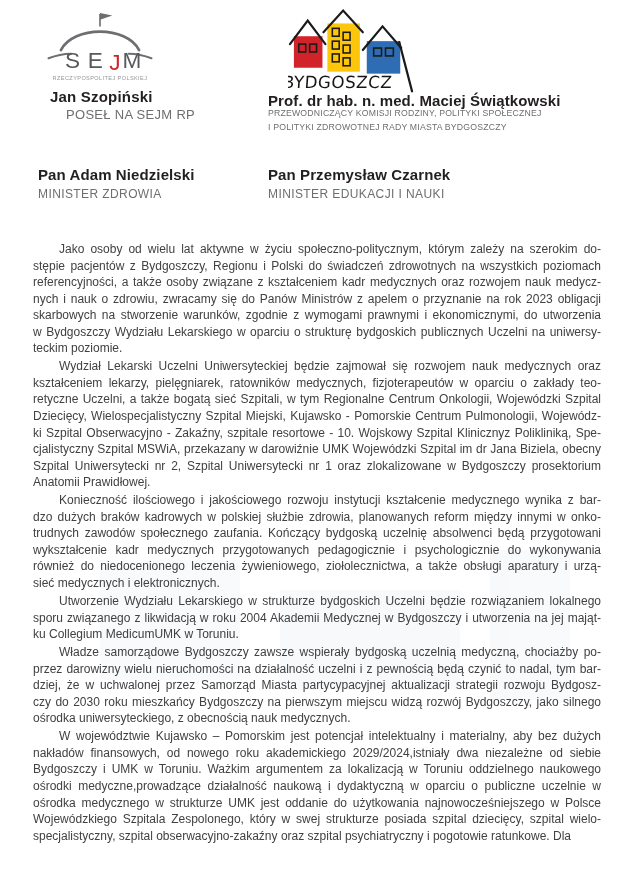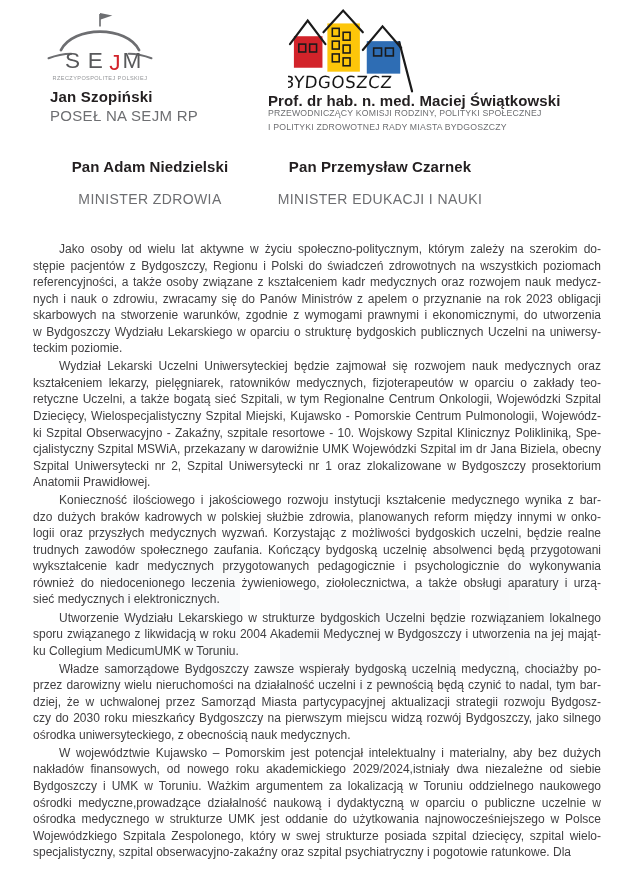--- a/index.html
+++ b/index.html
@@ -5,30 +5,30 @@
   html,body { margin:0; padding:0; background:#ffffff; }
   .page {
     position:relative; width:629px; height:872px; background:#ffffff;
     font-family:"Liberation Sans", sans-serif; overflow:hidden;
     color:#414042;
   }
   
   .sejm-logo   { position:absolute; left:46px;  top:12px; }
   .byd-logo    { position:absolute; left:288px; top:8px; }
   .left-name   { position:absolute; left:50px;  top:88px;  font-size:15px; font-weight:bold; color:#231f20; letter-spacing:0.2px; }
-  .left-role   { position:absolute; left:50px;  top:107px; font-size:15px; color:#6d6e71; letter-spacing:0.3px; }
+  .left-role   { position:absolute; left:66px;  top:107px; font-size:13px; color:#6d6e71; letter-spacing:0.3px; }
   .right-name  { position:absolute; left:268px; top:92px;  font-size:15px; font-weight:bold; color:#231f20; letter-spacing:0.1px; }
   .right-role1 { position:absolute; left:268px; top:108px; font-size:8.7px; color:#6d6e71; letter-spacing:0.2px; }
   .right-role2 { position:absolute; left:268px; top:122px; font-size:8.7px; color:#6d6e71; letter-spacing:0.2px; }
   
-  .addr { position:absolute; top:158px; width:224px; text-align:center; }
+  .addr { position:absolute; top:166px; width:224px; text-align:left; }
   .addr.left  { left:38px; }
   .addr.right { left:268px; }
   .addr .addr-name  { font-size:15px; font-weight:bold; color:#231f20; letter-spacing:0.1px; }
-  .addr .addr-title { margin-top:16px; font-size:14px; color:#6d6e71; letter-spacing:0.4px; }
+  .addr .addr-title { margin-top:4px; font-size:12px; color:#6d6e71; letter-spacing:0.4px; }
   
   .watermark { position:absolute; left:60px; top:540px; width:520px; height:220px; opacity:0.05; pointer-events:none; }
   .watermark div { position:absolute; background:#8a9aa8; }
   
   .letter-body {
     position:absolute; left:33px; top:241px; width:568px;
     font-size:12px; line-height:16.55px; color:#414042;
   }
   .para { margin:0 0 1.5px 0; }
   .line { text-align:justify; text-align-last:justify; white-space:nowrap; overflow:hidden; }
@@ -115,21 +115,20 @@
         <div class="line">retyczne Uczelni, a także bogatą sieć Szpitali, w tym Regionalne Centrum Onkologii, Wojewódzki Szpital</div>
         <div class="line">Dziecięcy, Wielospecjalistyczny Szpital Miejski, Kujawsko - Pomorskie Centrum Pulmonologii, Wojewódz-</div>
         <div class="line">ki Szpital Obserwacyjno - Zakaźny, szpitale resortowe - 10. Wojskowy Szpital Klinicznyz Polikliniką, Spe-</div>
         <div class="line">cjalistyczny Szpital MSWiA, przekazany w darowiźnie UMK Wojewódzki Szpital im dr Jana Biziela, obecny</div>
         <div class="line">Szpital Uniwersytecki nr 2, Szpital Uniwersytecki nr 1 oraz zlokalizowane w Bydgoszczy prosektorium</div>
         <div class="line last">Anatomii Prawidłowej.</div>
       </div>
       <div class="para">
         <div class="line first">Konieczność ilościowego i jakościowego rozwoju instytucji kształcenie medycznego wynika z bar-</div>
         <div class="line">dzo dużych braków kadrowych w polskiej służbie zdrowia, planowanych reform między innymi w onko-</div>
-        <div class="line">logii oraz przyszłych medycznych wyzwań. Korzystając z możliwości bydgoskich uczelni, będzie realne</div>
         <div class="line">trudnych zawodów społecznego zaufania. Kończący bydgoską uczelnię absolwenci będą przygotowani</div>
         <div class="line">wykształcenie kadr medycznych przygotowanych pedagogicznie i psychologicznie do wykonywania</div>
         <div class="line">również do niedocenionego leczenia żywieniowego, ziołolecznictwa, a także obsługi aparatury i urzą-</div>
         <div class="line last">sieć medycznych i elektronicznych.</div>
       </div>
       <div class="para">
         <div class="line first">Utworzenie Wydziału Lekarskiego w strukturze bydgoskich Uczelni będzie rozwiązaniem lokalnego</div>
         <div class="line">sporu związanego z likwidacją w roku 2004 Akademii Medycznej w Bydgoszczy i utworzenia na jej mająt-</div>
         <div class="line last">ku Collegium MedicumUMK w Toruniu.</div>
       </div>

